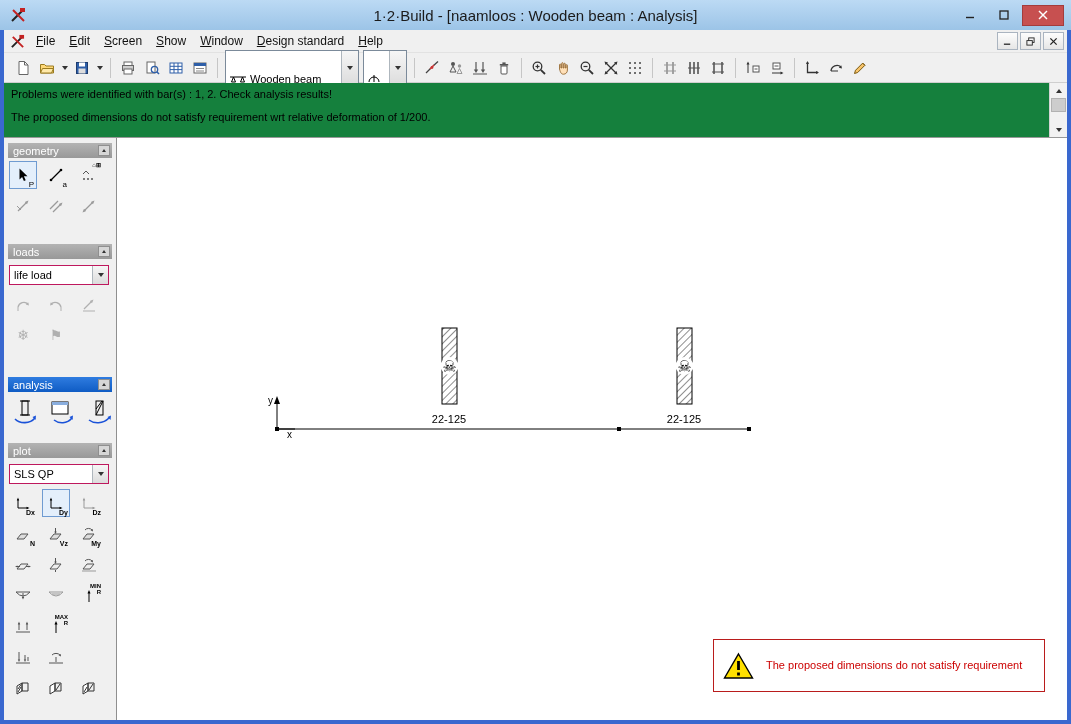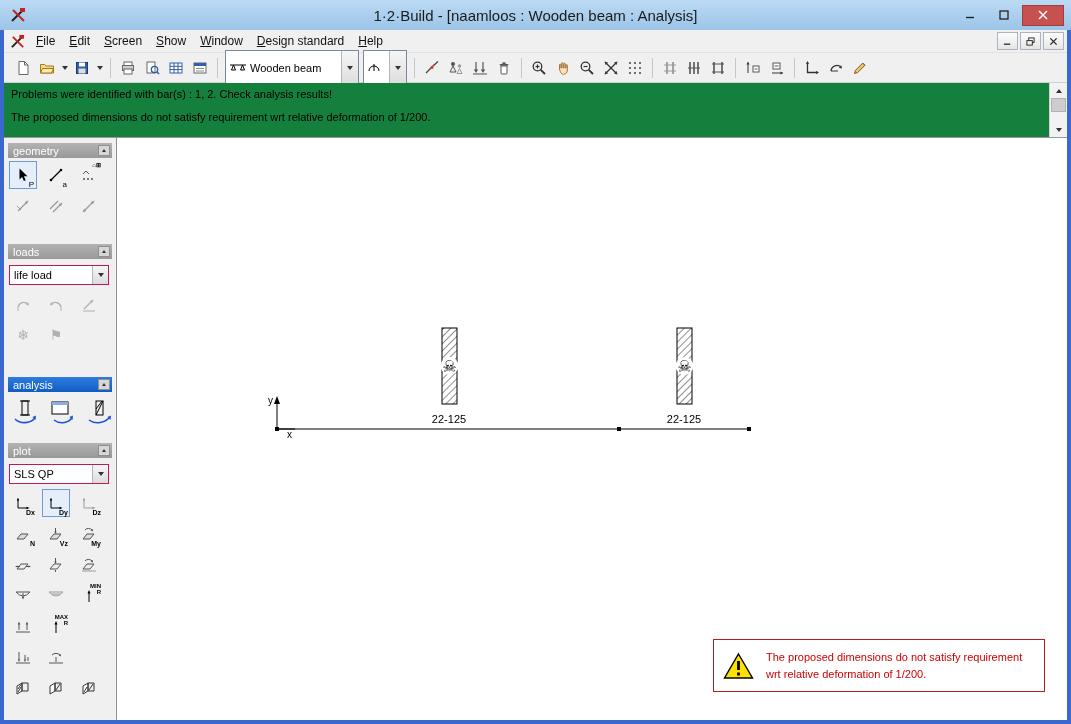--- a/index.html
+++ b/index.html
@@ -18,21 +18,21 @@
   .mdi-icon{width:18px;margin:0 3px 0 4px;display:flex;align-items:center;justify-content:center;}
   .menu-item{display:inline-block;padding:2px 7px;color:#111;}
   .menu-item::first-letter{text-decoration:underline;}
   .mdi-controls{margin-left:auto;display:flex;margin-right:3px;}
   .mdib{width:21px;height:18px;border:1px solid #aab4c0;background:linear-gradient(#fdfdfd,#e6e6e6);display:flex;align-items:center;justify-content:center;margin-left:2px;box-sizing:border-box;}
   
   .toolbar{height:29px;background:#f0f0f0;border-bottom:1px solid #cfcfcf;display:flex;align-items:center;padding-left:7px;}
   .tbtn{width:24px;height:22px;display:flex;align-items:center;justify-content:center;}
   .ddarrow{width:11px;height:22px;display:flex;align-items:center;justify-content:center;}
   .sep{width:1px;height:20px;background:#c6c6c6;margin:0 5px;}
-  .combo{height:36px;background:#fff;border:1px solid #7b8a9a;display:flex;align-items:center;box-sizing:border-box;margin:0 2px;}
+  .combo{height:36px;background:#fff;border:1px solid #7b8a9a;display:flex;align-items:flex-end;box-sizing:border-box;margin:0 2px;}
   .combo .cicon{margin:0 3px;display:flex;align-items:center;}
   .combo .val{font-size:11px;padding-right:4px;white-space:nowrap;}
   .combo .arrow{margin-left:auto;width:16px;height:100%;background:linear-gradient(#f6f6f6,#dcdcdc);border-left:1px solid #aeb6bd;display:flex;align-items:center;justify-content:center;}
   .tri-down{width:0;height:0;border-left:3.5px solid transparent;border-right:3.5px solid transparent;border-top:4px solid #333;}
   .tri-up{width:0;height:0;border-left:3.5px solid transparent;border-right:3.5px solid transparent;border-bottom:4px solid #333;}
   
   .message-panel{height:54px;background:#15803d;border-bottom:1px solid #989898;display:flex;}
   .messages{flex:1;padding:5px 7px;font-size:11px;color:#000;}
   .msg-line{margin-bottom:11px;white-space:nowrap;}
   .vscroll{width:17px;background:#f2f2f2;border-left:1px solid #d4d4d4;display:flex;flex-direction:column;}
@@ -748,18 +748,17 @@
       </svg>
 
       <div class="warning-box">
         <svg width="31" height="28" viewBox="0 0 31 28">
           <polygon points="15.5,2 29.5,26 1.5,26" fill="#ffe000" stroke="#000" stroke-width="1.4"></polygon>
           <rect x="14.1" y="9" width="2.8" height="9" fill="#000"></rect>
           <rect x="14.1" y="20.5" width="2.8" height="3" fill="#000"></rect>
         </svg>
         <div class="warn-text">
           <span>The proposed dimensions do not satisfy requirement</span>
-          <span>wrt relative deformation of 1/200.</span>
         </div>
       </div>
     </div>
   </div>
 </div>
 
 </body></html>

